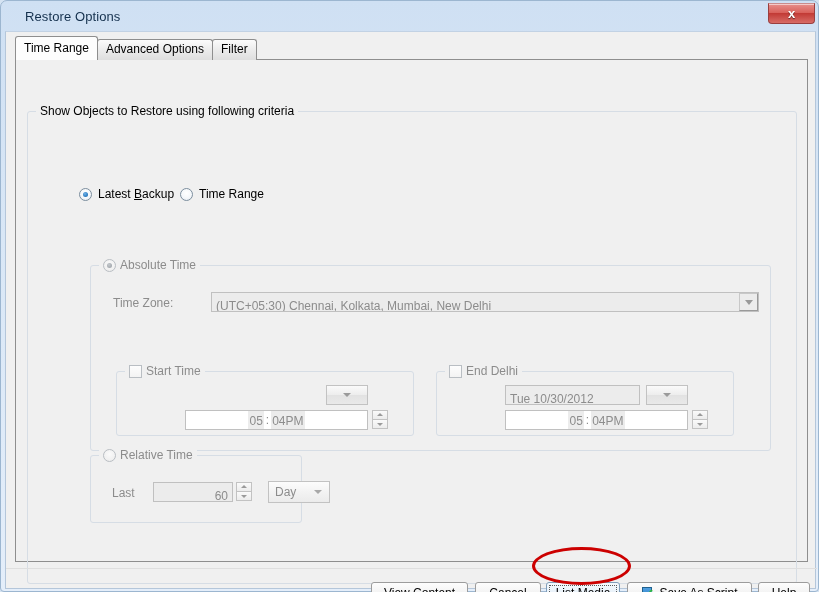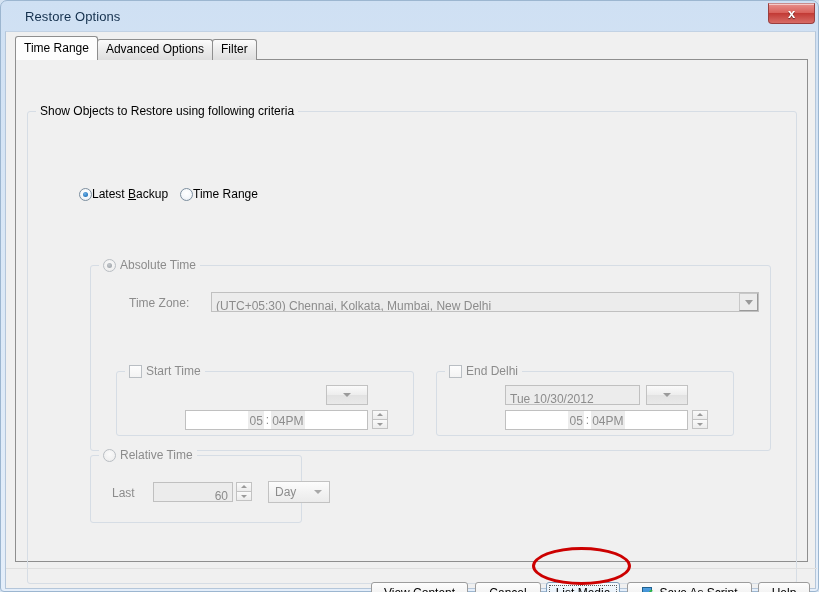--- a/index.html
+++ b/index.html
@@ -194,20 +194,21 @@
     background: radial-gradient(circle at 50% 38%, #fafafa 0%, #f1f1f1 60%, #e8e8e8 100%);
   }
   .radio.dim.checked::after {
     background: radial-gradient(circle at 40% 35%, #c4c9cd 0%, #a9aeb3 60%, #9aa0a5 100%);
   }
 
   .radio-row {
     position: absolute;
     display: flex;
     align-items: center;
+    gap: 6px;
     font-size: 12px;
     cursor: default;
   }
   #radio-latest { left: 51px; top: 75px; }
   #radio-timerange { left: 152px; top: 75px; }
   .radio-row .lbl { white-space: nowrap; }
   .ak { text-decoration: underline; }
 
   
   .cb {
@@ -470,21 +471,21 @@
           <span class="radio"></span>
           <span class="lbl">Time Range</span>
         </div>
 
         <div class="gb dim" id="gb-absolute">
           <div class="gb-title gb-title-with-radio">
             <span class="radio dim checked"></span>
             <span>Absolute Time</span>
           </div>
 
-          <div class="lab" style="left:38px; top:30px;">Time Zone:</div>
+          <div class="lab" style="left:22px; top:30px;">Time Zone:</div>
           <div class="field" style="left:120px; top:26px; width:548px;">
             <span>(UTC+05:30) Chennai, Kolkata, Mumbai, New Delhi</span>
           </div>
           <div class="tz-btn" style="left:648px; top:27px; width:19px; height:18px;">
             <span class="arrow"></span>
           </div>
 
           <div class="gb dim" id="gb-start">
             <div class="gb-title gb-title-with-radio">
               <span class="cb"></span>

